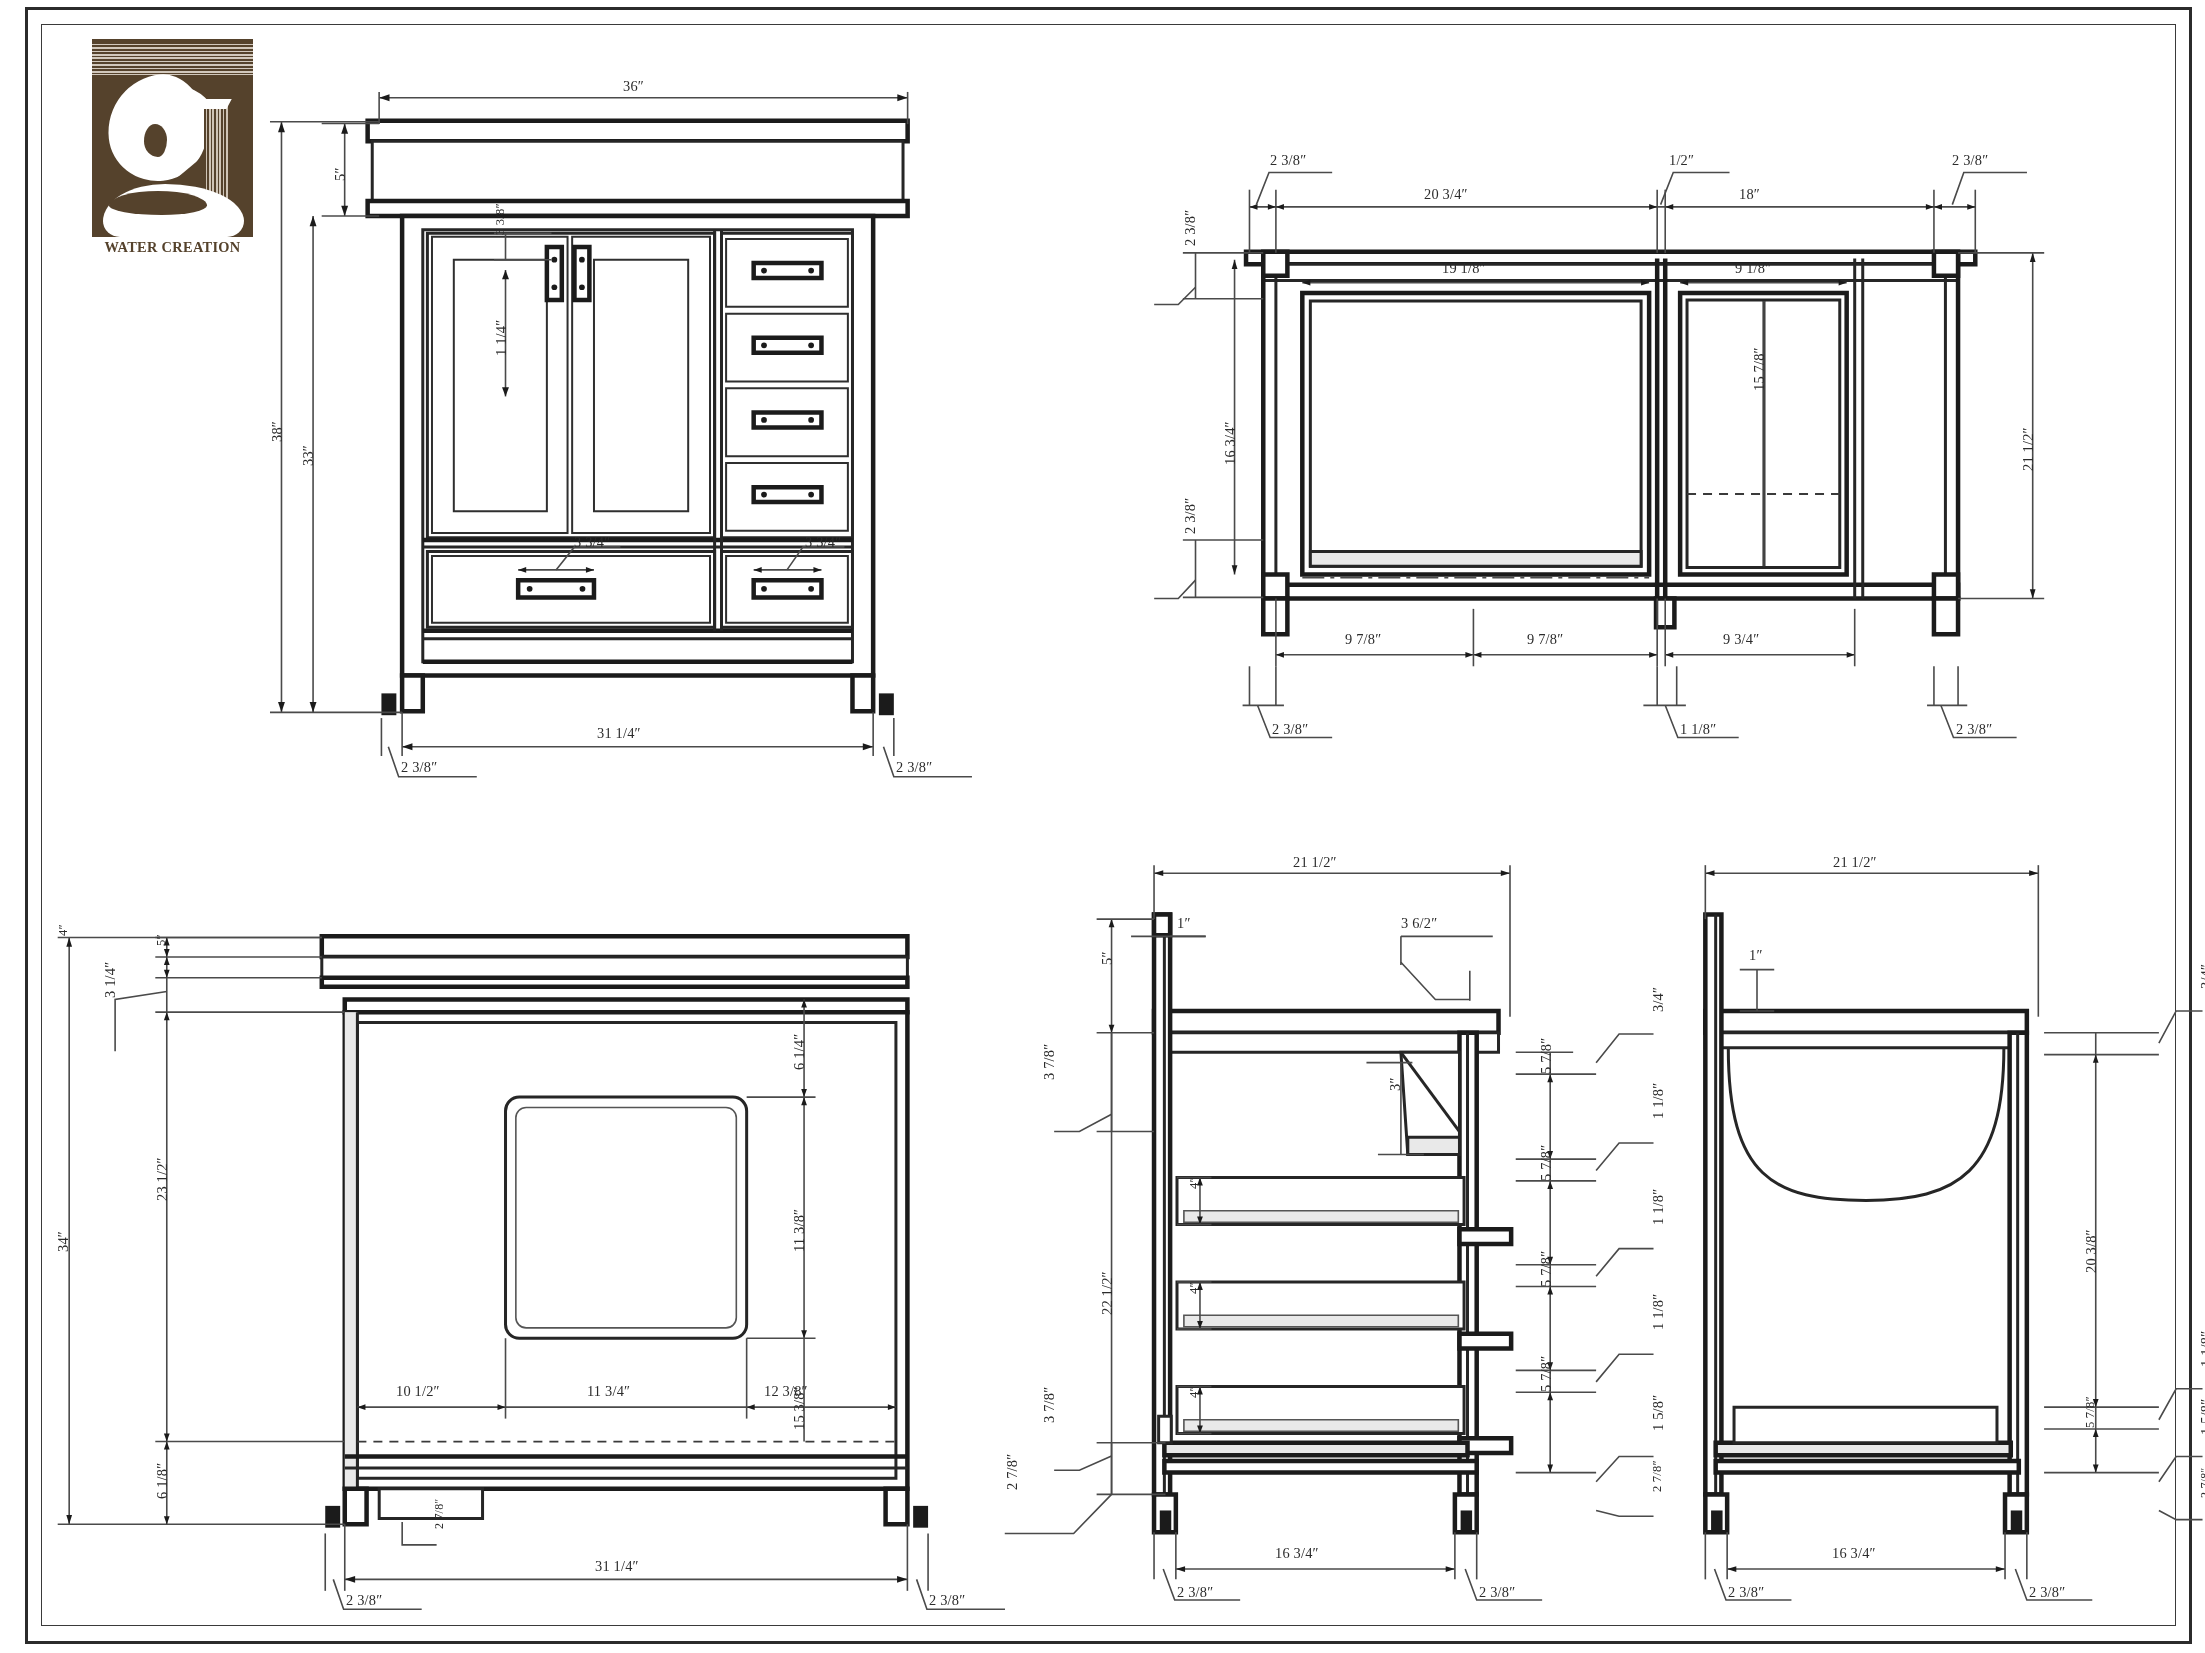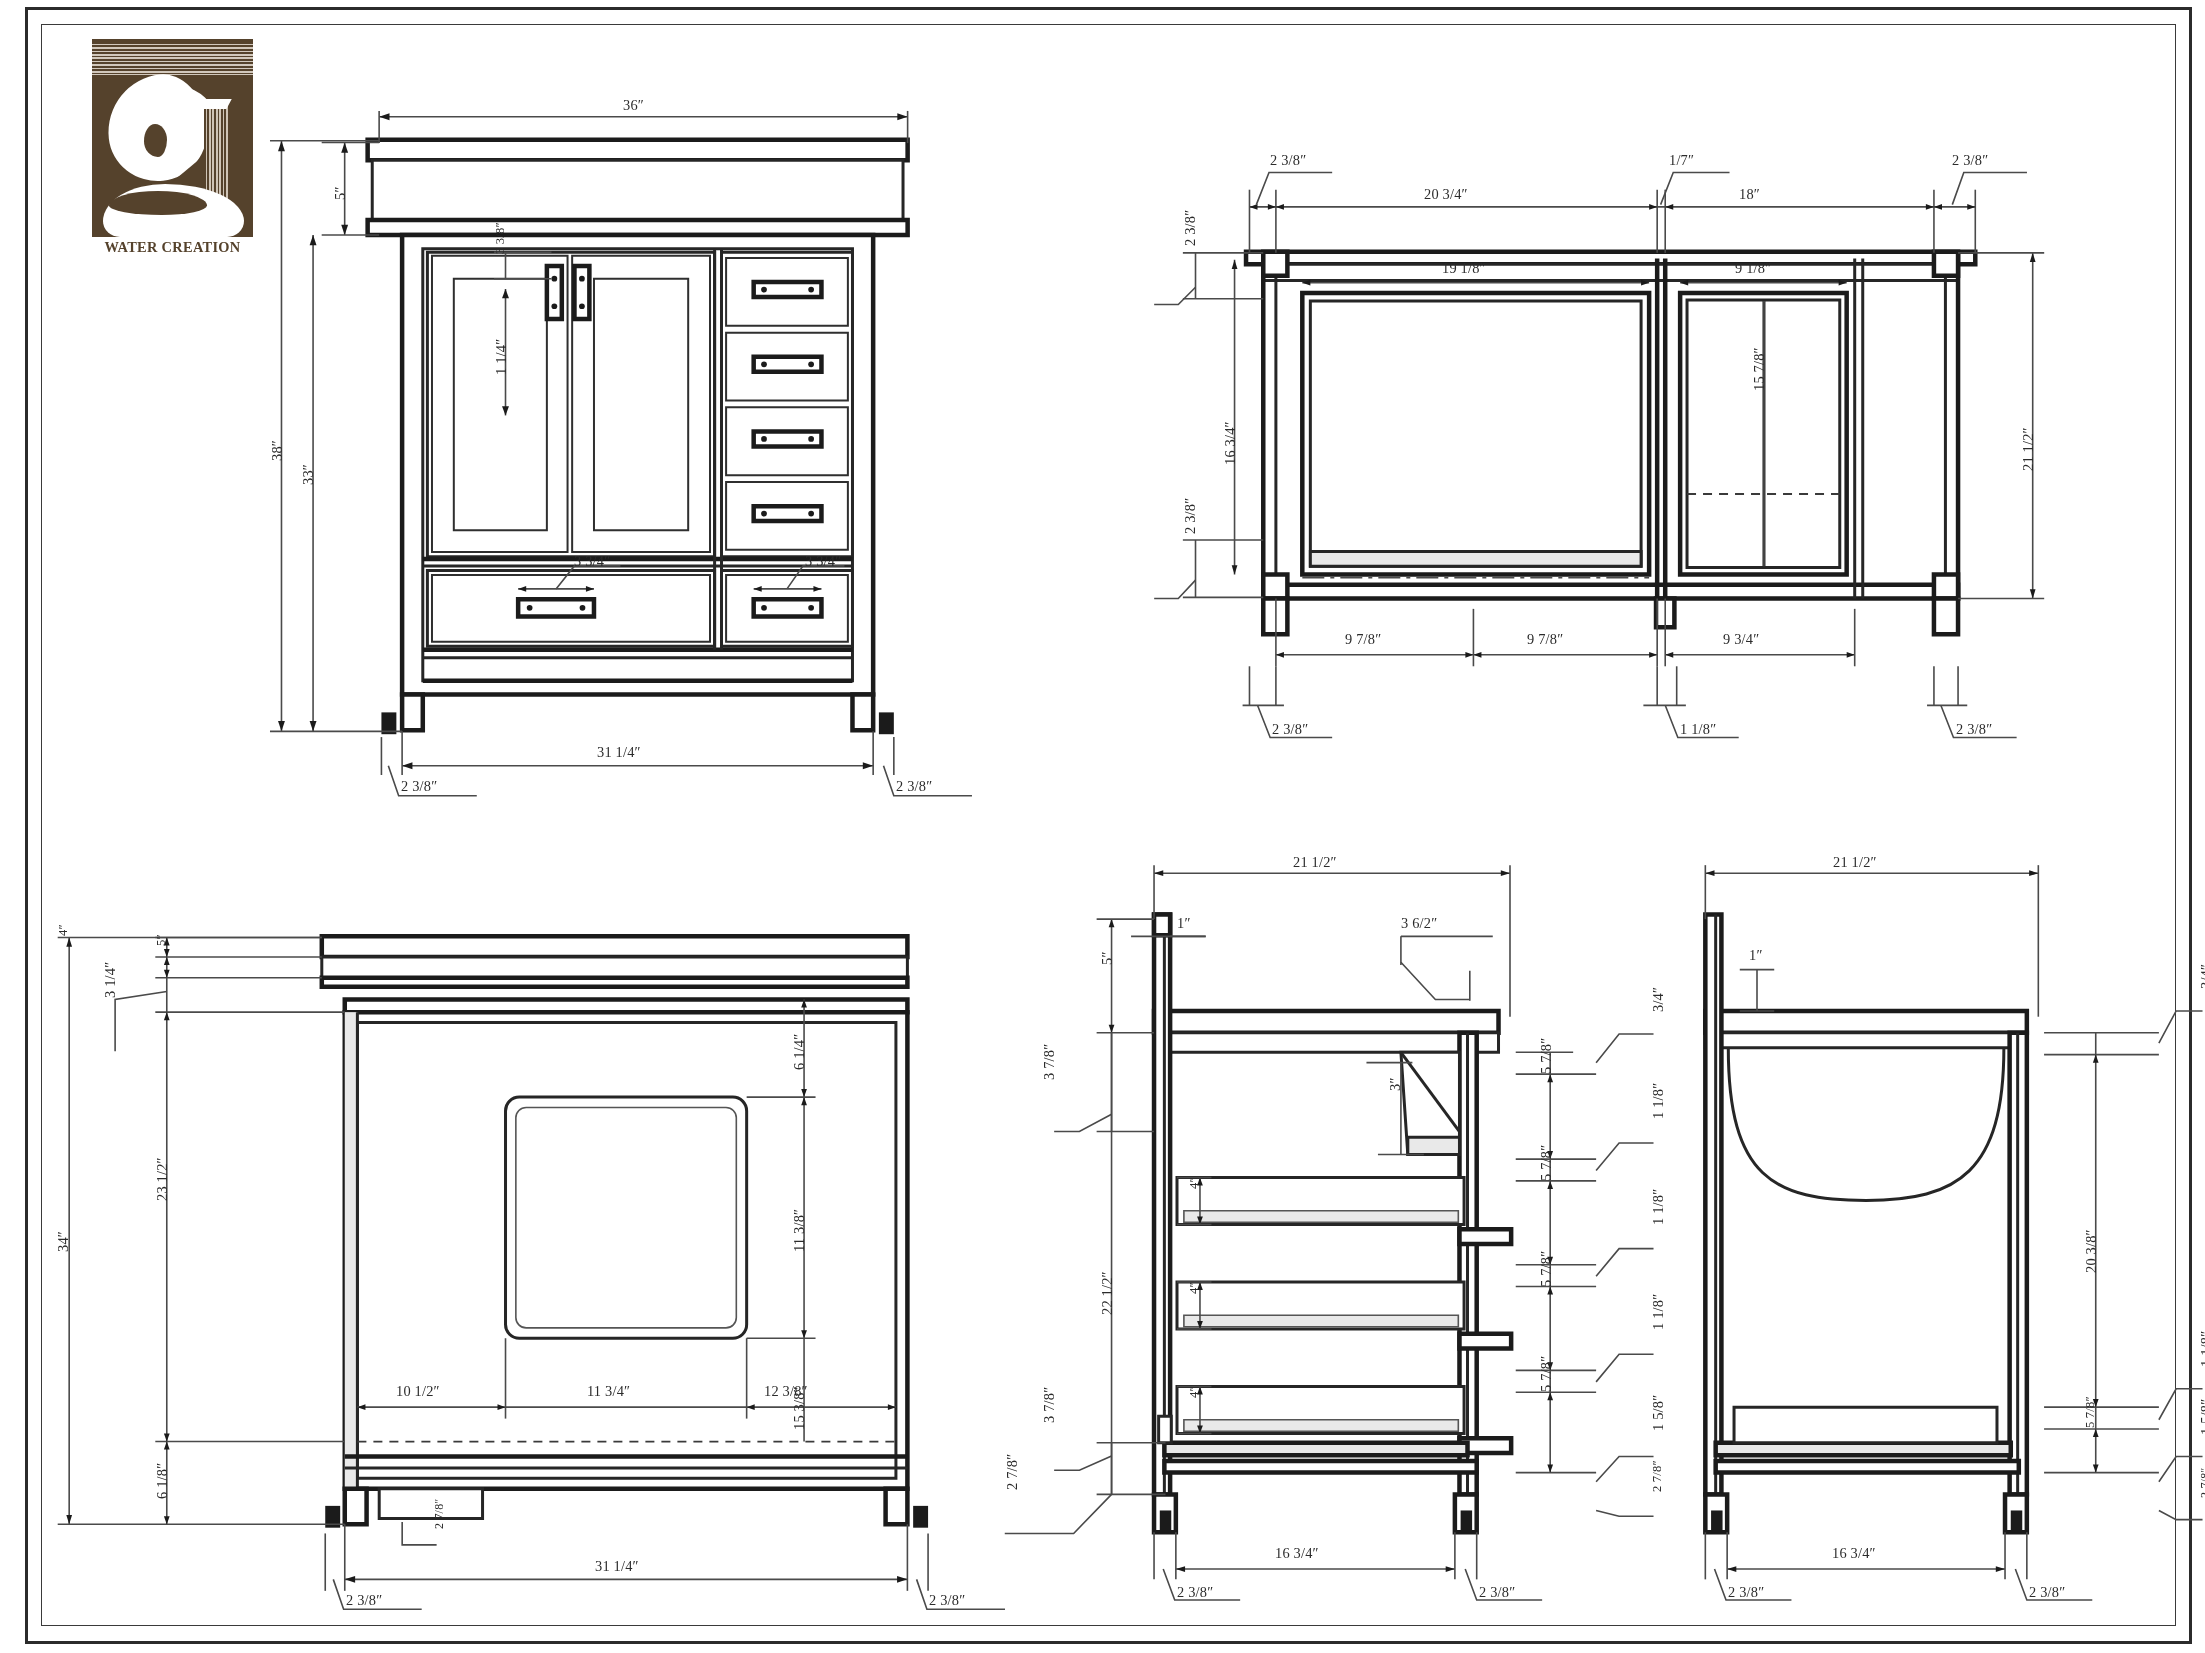--- a/index.html
+++ b/index.html
@@ -137,21 +137,21 @@
         <div class="eye"></div>
         <div class="wedge"></div>
         <div class="base"></div>
         <div class="base-dark"></div>
       </div>
     </div>
     <div class="logo-text">WATER CREATION</div>
   </div>
 
 
-  <div class="v" style="left:0;top:0;width:1034px;height:833px;margin-top:19px;">
+  <div class="v" style="left:0;top:0;width:1034px;height:833px;">
     <svg class="dwg" width="1034" height="833" viewBox="0 0 1800 1450">
 
       <rect class="ln-th fillw" x="640" y="210" width="940" height="36"></rect>
       <rect class="ln-md fillw" x="648" y="246" width="924" height="104"></rect>
       <rect class="ln-th fillw" x="640" y="350" width="940" height="26"></rect>
 
       <rect class="ln-th fillw" x="700" y="376" width="820" height="800"></rect>
 
       <rect class="ln-th fillw" x="700" y="1176" width="36" height="62"></rect>
       <rect class="ln-th fillw" x="1484" y="1176" width="36" height="62"></rect>
@@ -390,21 +390,21 @@
       <line class="ln-dim" x1="962" y1="1228" x2="1036" y2="1228"></line>
       <path class="ln-dim" d="M1000 1228 L1022 1284 L1128 1284"></path>
       <line class="ln-dim" x1="1468" y1="1228" x2="1468" y2="1160"></line>
       <line class="ln-dim" x1="1510" y1="1228" x2="1510" y2="1160"></line>
       <line class="ln-dim" x1="1456" y1="1228" x2="1526" y2="1228"></line>
       <path class="ln-dim" d="M1480 1228 L1502 1284 L1612 1284"></path>
     </svg>
 
     <div class="dimtxt" style="left:179px;top:152px;">2 3/8″</div>
     <div class="dimtxt" style="left:333px;top:186px;">20 3/4″</div>
-    <div class="dimtxt" style="left:578px;top:152px;">1/7″</div>
+    <div class="dimtxt" style="left:578px;top:152px;">1/2″</div>
     <div class="dimtxt" style="left:648px;top:186px;">18″</div>
     <div class="dimtxt" style="left:861px;top:152px;">2 3/8″</div>
     <div class="dimtxt rotm90" style="left:91px;top:246px;">2 3/8″</div>
     <div class="dimtxt rotm90" style="left:131px;top:465px;">16 3/4″</div>
     <div class="dimtxt rotm90" style="left:91px;top:534px;">2 3/8″</div>
     <div class="dimtxt" style="left:351px;top:260px;">19 1/8″</div>
     <div class="dimtxt" style="left:644px;top:260px;">9 1/8″</div>
     <div class="dimtxt rotm90" style="left:660px;top:391px;">15 7/8″</div>
     <div class="dimtxt rotm90" style="left:929px;top:471px;">21 1/2″</div>
     <div class="dimtxt" style="left:254px;top:631px;">9 7/8″</div>

